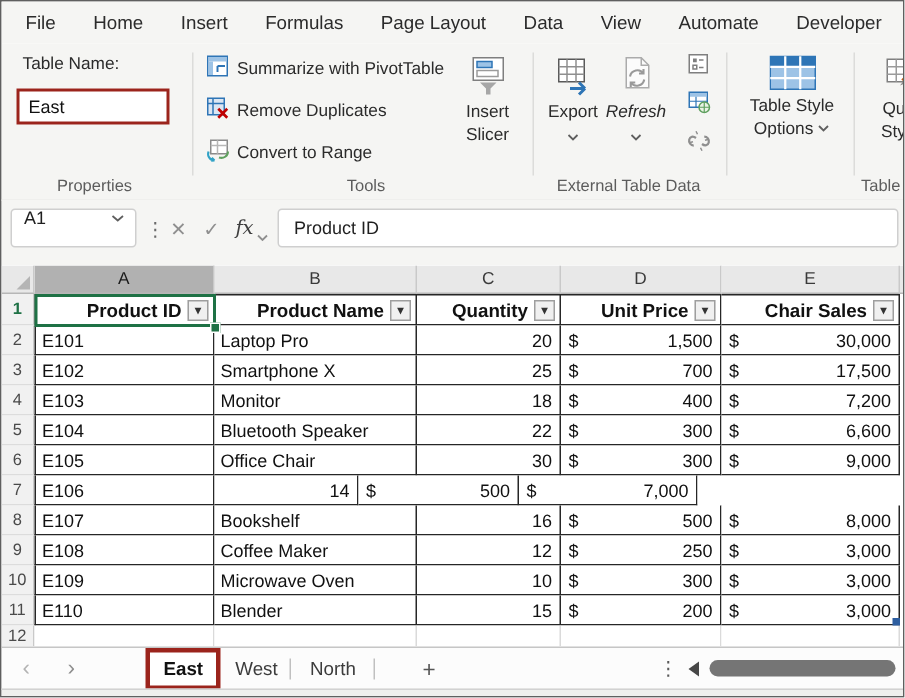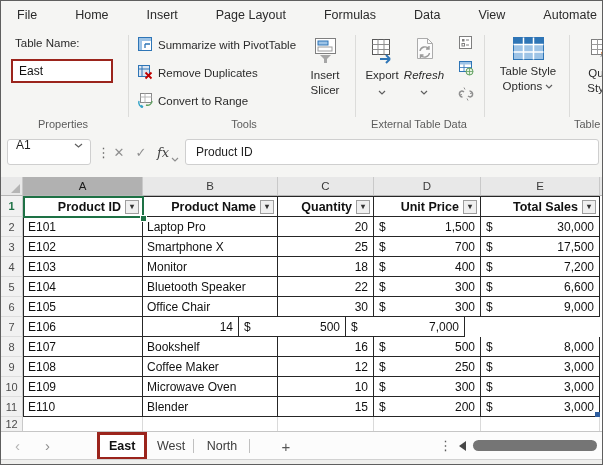--- a/index.html
+++ b/index.html
@@ -1,21 +1,21 @@
 <!DOCTYPE html>
 <html><head>
 <meta charset="utf-8">
 <style>
   html,body{margin:0;padding:0;background:#d9d9d9;}
   #app{position:relative;width:603px;height:465px;background:#fff;border:1px solid #5f5f5f;
        box-sizing:border-box;overflow:hidden;font-family:"Liberation Sans",sans-serif;
        -webkit-font-smoothing:antialiased;}
   
   #tabbar{position:absolute;top:0;left:0;right:0;height:28px;background:#f5f5f3;
-          display:flex;align-items:stretch;gap:38px;padding-left:16px;font-size:12.5px;
+          display:flex;align-items:stretch;gap:25px;padding-left:16px;font-size:12.5px;
           color:#2b2b2b;white-space:nowrap;overflow:hidden;}
   .rtab{display:flex;align-items:center;height:28px;box-sizing:border-box;flex:none;}
   
   #ribbon{position:absolute;top:28px;left:0;right:0;height:104px;background:#f5f5f3;
           border-bottom:1px solid #dcdcdc;overflow:hidden;font-size:11.5px;color:#2b2b2b;}
   .glabel{position:absolute;bottom:3px;font-size:11px;color:#5c5c5c;text-align:center;white-space:nowrap;}
   .vsep{position:absolute;top:6px;bottom:16px;width:1px;background:#dcdcda;}
   .rowbtn{position:absolute;display:flex;align-items:center;gap:5px;white-space:nowrap;cursor:default;}
   .bigbtn{position:absolute;text-align:center;line-height:15px;}
   .bigbtn .ic{display:flex;justify-content:center;margin-bottom:4px;}
@@ -95,22 +95,22 @@
 </style>
 </head>
 <body>
 
 <div id="app">
 
   <div id="tabbar">
     <div class="rtab">File</div>
     <div class="rtab">Home</div>
     <div class="rtab">Insert</div>
+    <div class="rtab">Formulas</div>
     <div class="rtab">Page Layout</div>
-    <div class="rtab">Formulas</div>
     <div class="rtab">Data</div>
     <div class="rtab">View</div>
     <div class="rtab">Automate</div>
     <div class="rtab">Developer</div>
 
   </div>
 
   <div id="ribbon">
 
     <div id="tn-label">Table Name:</div>
@@ -306,21 +306,21 @@
       </div>
       <div class="tcell wC">
         <span>Quantity</span>
         <span class="filterbtn">▾</span>
       </div>
       <div class="tcell wD">
         <span>Unit Price</span>
         <span class="filterbtn">▾</span>
       </div>
       <div class="tcell wE">
-        <span>Total Sales</span>
+        <span>Chair Sales</span>
         <span class="filterbtn">▾</span>
       </div>
       <div class="fill"></div>
     </div>
 
     <div class="trow" style="height:20px;">
       <div class="rowhdr">2</div>
       <div class="tcell wA cA left">E101</div>
       <div class="tcell wB left">Laptop Pro</div>
       <div class="tcell wC num">20</div>

